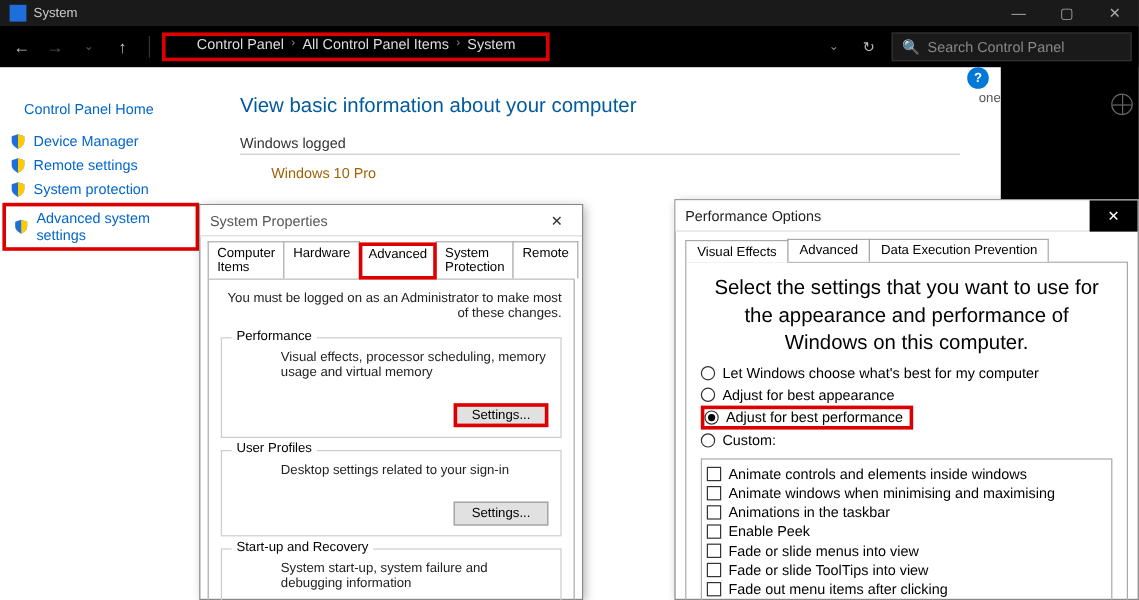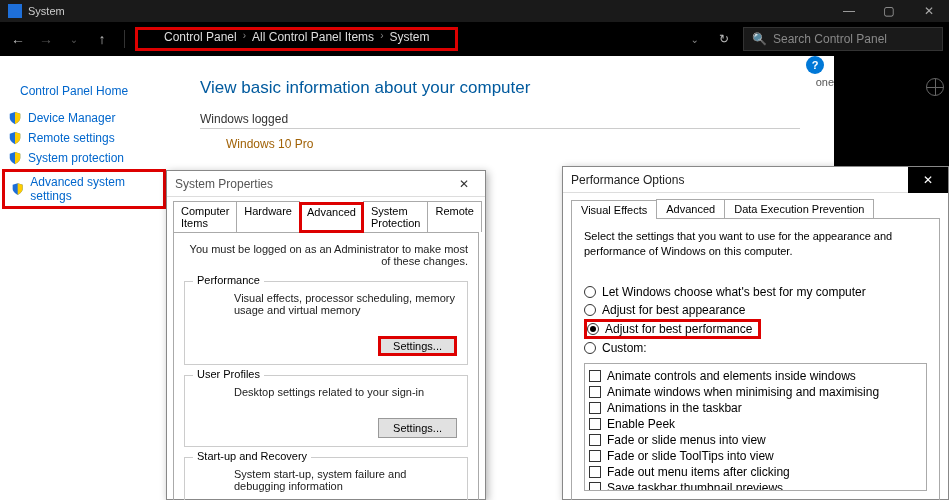--- a/index.html
+++ b/index.html
@@ -61,21 +61,21 @@
 .btn { display: inline-block; padding: 3px 14px; background: #e1e1e1; border: 1px solid #999; font-size: 11px; }
 .btn.hi { border: 3px solid #d00; padding: 1px 12px; }
 
 
 .dlg-perf { left: 562px; top: 166px; width: 387px; height: 334px; }
 .dlg-perf .dlg-title { background: #fff; color: #222; }
 .dlg-perf .x { background: #000; color: #fff; height: 26px; line-height: 26px; margin: -4px -8px -4px 0; width: 40px; }
 .perf-tabs { display: flex; padding: 6px 8px 0 8px; }
 .perf-tabs .tab { padding: 3px 9px; font-size: 11px; }
 .perf-content { border: 1px solid #aaa; margin: 0 8px; padding: 10px 12px; height: 286px; overflow: hidden; }
-.perf-note { font-size: 11px; margin-bottom: 24px; line-height: 1.35; }
+.perf-note { font-size: 17px; margin-bottom: 4px; line-height: 1.35; text-align: center; }
 .radio-row { display: flex; align-items: center; gap: 6px; padding: 2px 0; font-size: 11px; }
 .radio { width: 12px; height: 12px; border: 1px solid #333; border-radius: 6px; display: inline-flex; align-items: center; justify-content: center; }
 .radio.sel::after { content: ""; width: 6px; height: 6px; background: #000; border-radius: 3px; }
 .radio-row.hi { border: 3px solid #d00; display: inline-flex; padding: 0 6px 0 0; }
 .chk-list { border: 1px solid #aaa; margin-top: 6px; padding: 4px; height: 128px; overflow: hidden; }
 .chk-row { display: flex; align-items: center; gap: 6px; padding: 1px 0; font-size: 11px; }
 .chk { width: 12px; height: 12px; border: 1px solid #333; }
 
 
 .globe { position: absolute; right: 5px; top: 78px; width: 18px; height: 18px; border: 1px solid #666; border-radius: 9px; }

